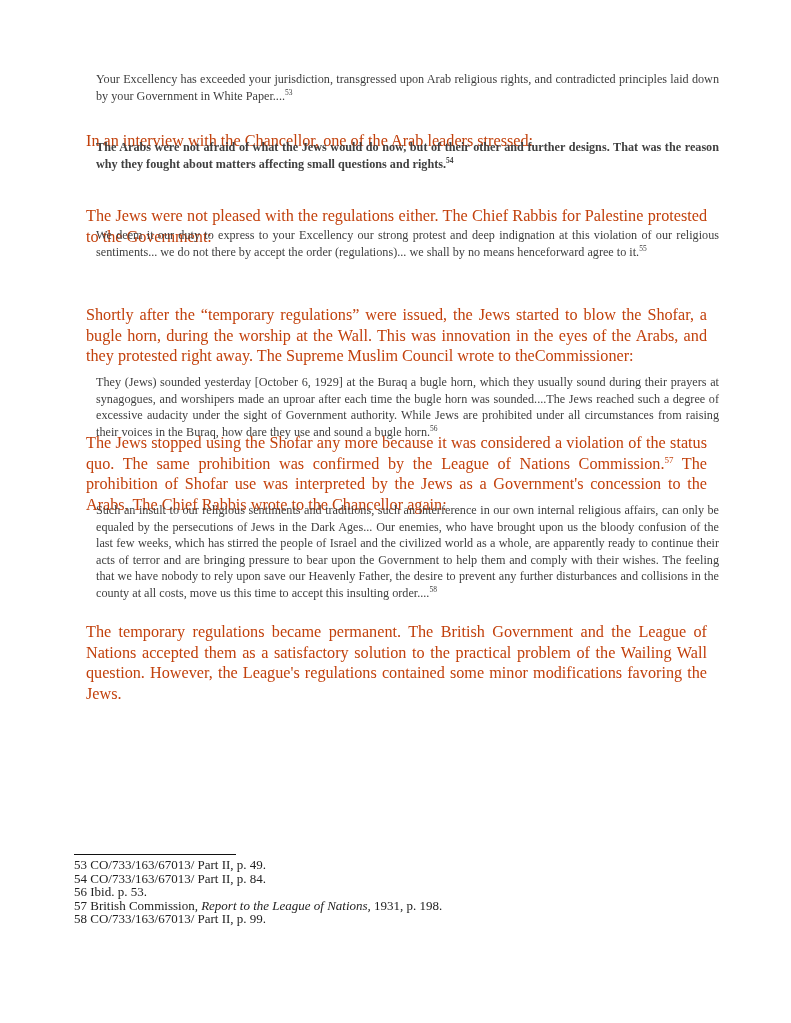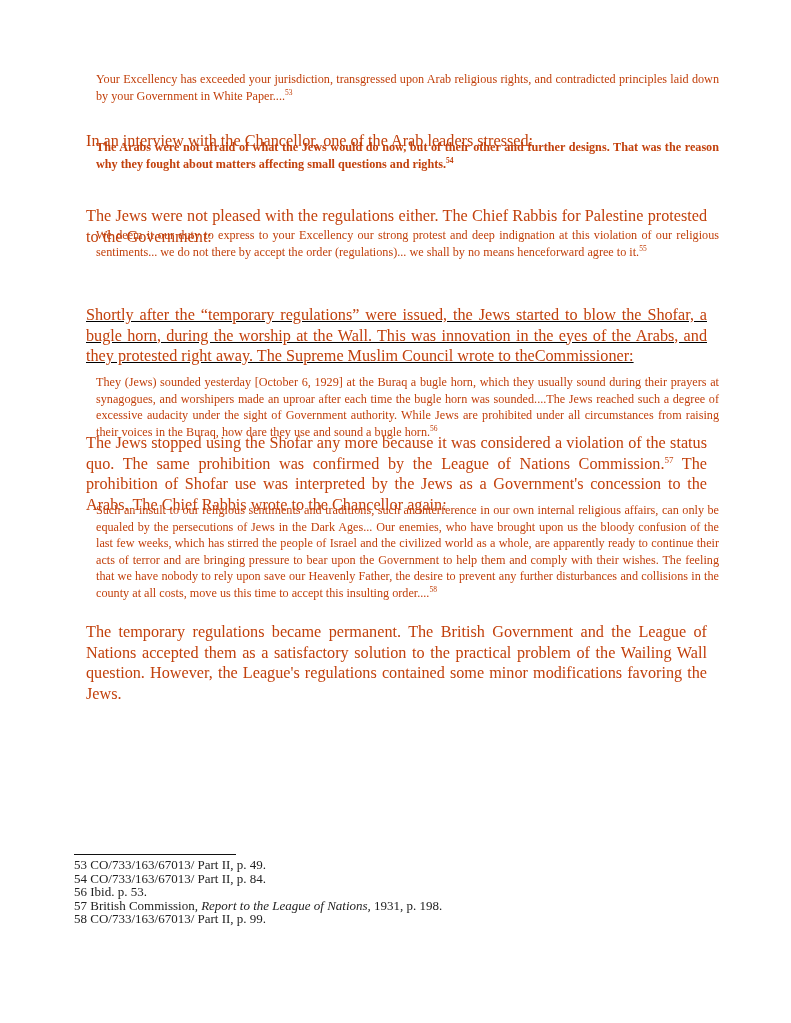--- a/index.html
+++ b/index.html
@@ -28,21 +28,21 @@
     .para {
       font-size: 16.2px;
       line-height: 20.5px;
       color: #c2410c;
       text-align: justify;
       margin: 12px;
     }
     .quote {
       font-size: 12.2px;
       line-height: 16.6px;
-      color: #c2410c;
+      color: #404040;
       text-align: justify;
       margin: 0 0 0 22px;
       width: 623px;
     }
     sup {
       font-size: 7.5px;
       line-height: 0;
       vertical-align: 5px;
     }
     .para sup {
@@ -87,21 +87,21 @@
   </div>
 
   <div class="block" style="top:194px;">
     <p class="para">The Jews were not pleased with the regulations either. The Chief Rabbis for Palestine protested to the Government:</p>
   </div>
 
   <div class="block" style="top:227px;">
     <p class="quote"><span>We deem it our duty to express to your Excellency our strong protest and deep indignation at this violation of our religious sentiments... we do not there by accept the order (regulations)... we shall by no means henceforward agree to it.</span><sup>55</sup></p>
   </div>
 
-  <div class="block" style="top:293px;text-decoration:underline;">
+  <div class="block" style="top:293px;">
     <p class="para">Shortly after the “temporary regulations” were issued, the Jews started to blow the Shofar, a bugle horn, during the worship at the Wall. This was innovation in the eyes of the Arabs, and they protested right away. The Supreme Muslim Council wrote to theCommissioner:</p>
   </div>
 
   <div class="block" style="top:374px;">
     <p class="quote"><span>They (Jews) sounded yesterday [October 6, 1929] at the Buraq a bugle horn, which they usually sound during their prayers at synagogues, and worshipers made an uproar after each time the bugle horn was sounded....The Jews reached such a degree of excessive audacity under the sight of Government authority. While Jews are prohibited under all circumstances from raising their voices in the Buraq, how dare they use and sound a bugle horn.</span><sup>56</sup></p>
   </div>
 
   <div class="block" style="top:421px;">
     <p class="para"><span>The Jews stopped using the Shofar any more because it was considered a violation of the status quo. The same prohibition was confirmed by the League of Nations Commission.</span><sup>57</sup><span> The prohibition of Shofar use was interpreted by the Jews as a Government's concession to the Arabs. The Chief Rabbis wrote to the Chancellor again:</span></p>
   </div>

